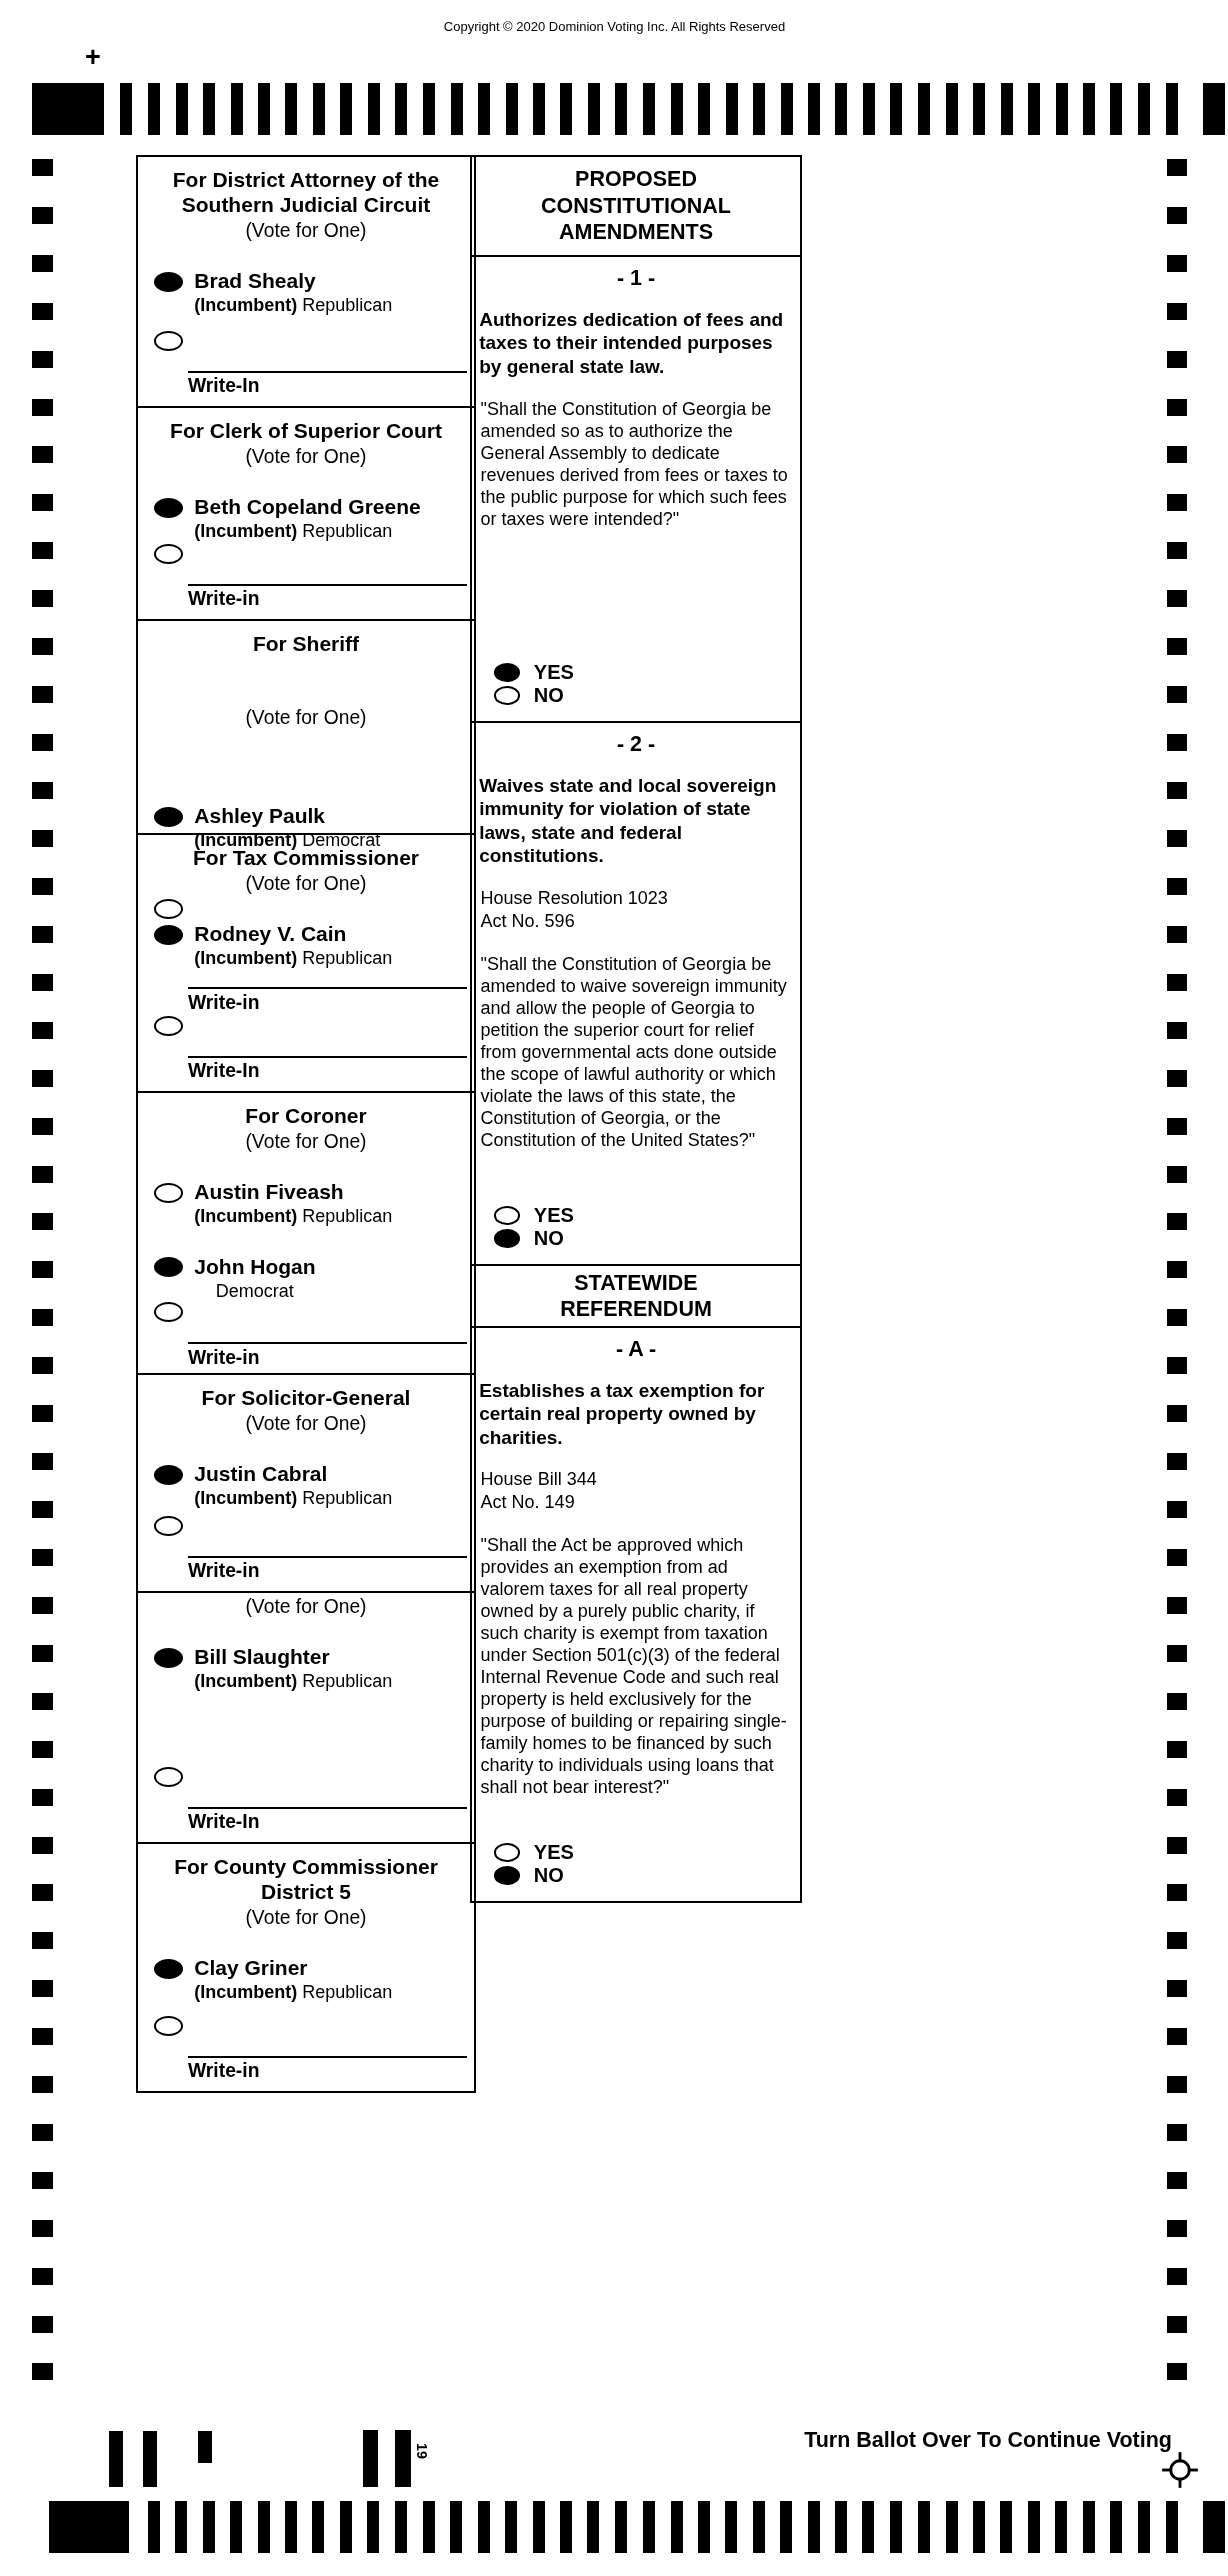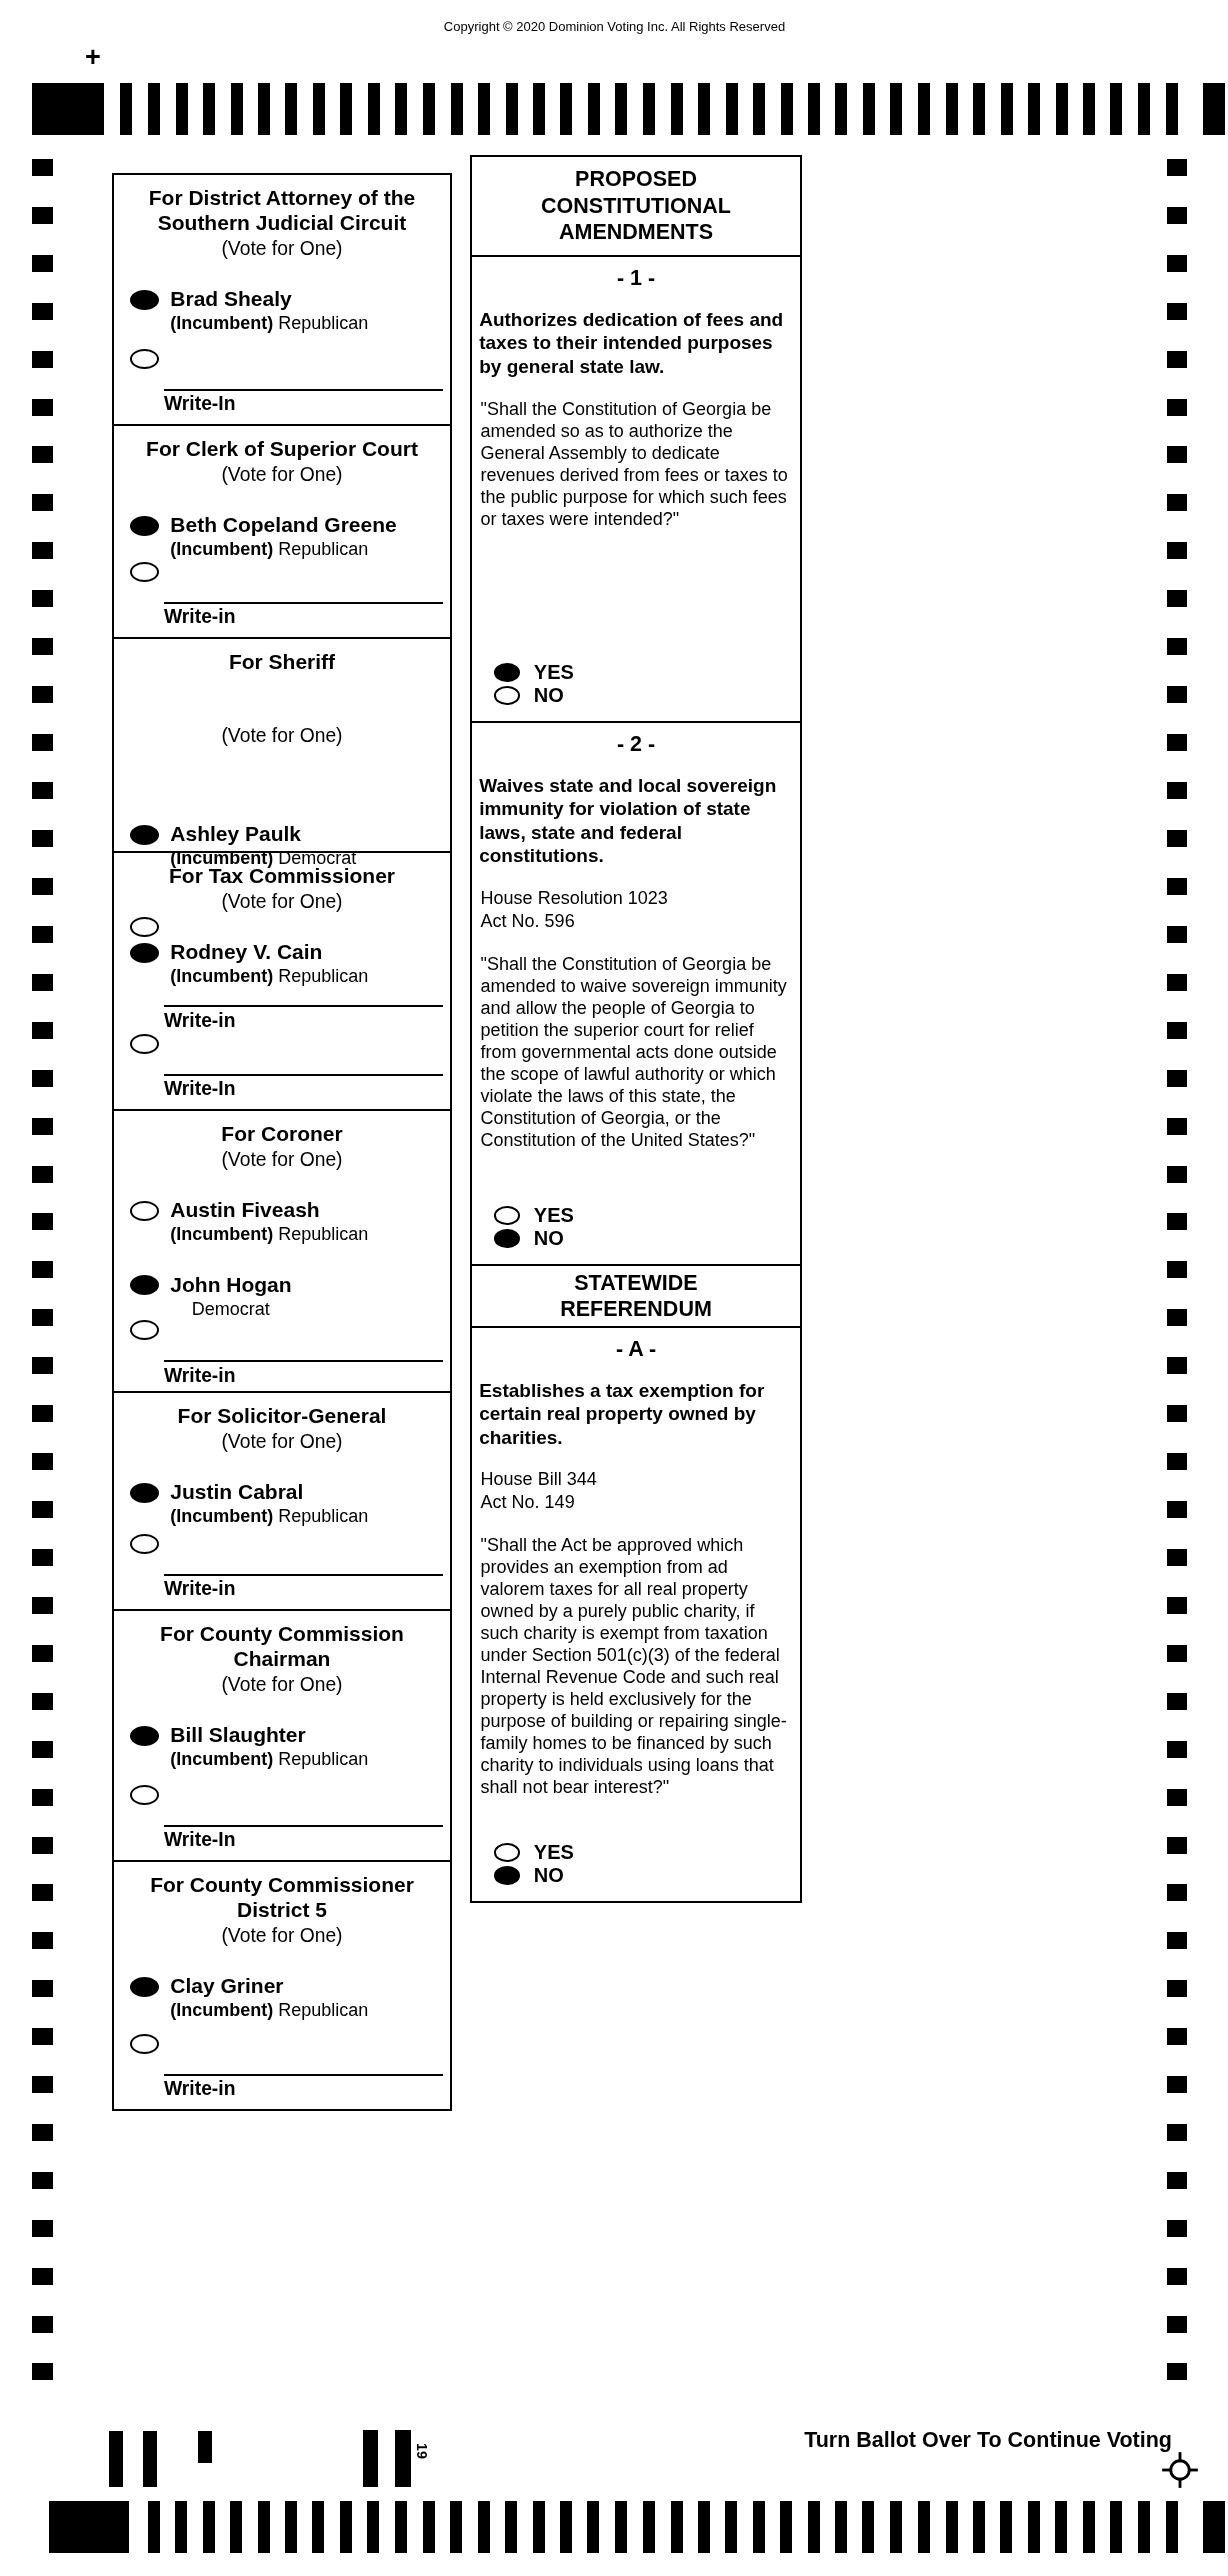--- a/index.html
+++ b/index.html
@@ -3,21 +3,21 @@
 <meta charset="utf-8">
 <style>
   html,body{margin:0;padding:0;background:#9a9a9a;}
   #page{position:relative;width:1229px;height:2576px;background:#ffffff;margin:0 auto;
         font-family:"Liberation Sans",sans-serif;color:#000;overflow:hidden;}
   .mark{position:absolute;background:#000;}
   .copyright{position:absolute;top:18.6px;left:0;width:1229px;text-align:center;font-size:13px;}
   .plus{position:absolute;left:85px;top:42px;font-size:27px;font-weight:bold;}
 
   
-  #contest-col{position:absolute;left:112px;top:155px;width:340px;margin-top:18px;}
+  #contest-col{position:absolute;left:136px;top:155px;width:340px;}
   #contest-col .rsec{box-sizing:border-box;border:2.1px solid #000;border-top:none;
         display:flex;flex-direction:column;}
   #contest-col .rsec:first-child{border-top:2.1px solid #000;}
   .c-title-wrap{margin-top:10px;}
   .c-title-line{font-weight:bold;font-size:21px;line-height:25px;text-align:center;}
   .c-instr{font-size:19.3px;text-align:center;margin-top:2.9px;}
   .cand-row{display:flex;align-items:flex-start;margin:30px 0 0 15.8px;}
   .oval{width:29px;height:20px;border:2.1px solid #000;border-radius:50%;flex:none;
         display:inline-block;box-sizing:border-box;background:#fff;}
   .oval.filled{background:#000;}
@@ -345,24 +345,20 @@
             <div class="cand-name">Justin Cabral</div>
             <div class="cand-party"><b>(Incumbent)</b> <span>Republican</span></div>
           </div>
         </div>
         <div class="cand-row write-oval">
           <span class="oval"></span>
         </div>
         <div class="write-in">Write-in</div>
       </section>
       <section class="rsec" style="height: 251px;">
-        <div class="c-title-wrap">
-          <div class="c-title-line">For County Commission</div>
-          <div class="c-title-line">Chairman</div>
-        </div>
         <div class="c-instr">(Vote for One)</div>
         <div class="cand-row">
           <span class="oval filled"></span>
           <div class="cand-text">
             <div class="cand-name">Bill Slaughter</div>
             <div class="cand-party"><b>(Incumbent)</b> <span>Republican</span></div>
           </div>
         </div>
         <div class="cand-row write-oval">
           <span class="oval"></span>

